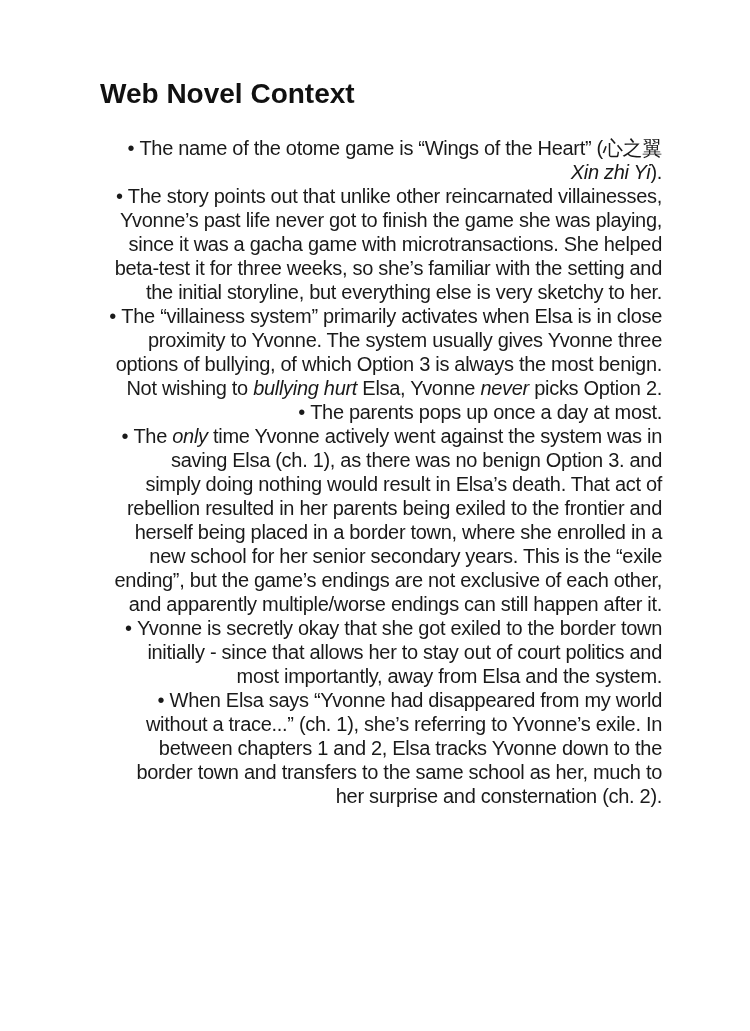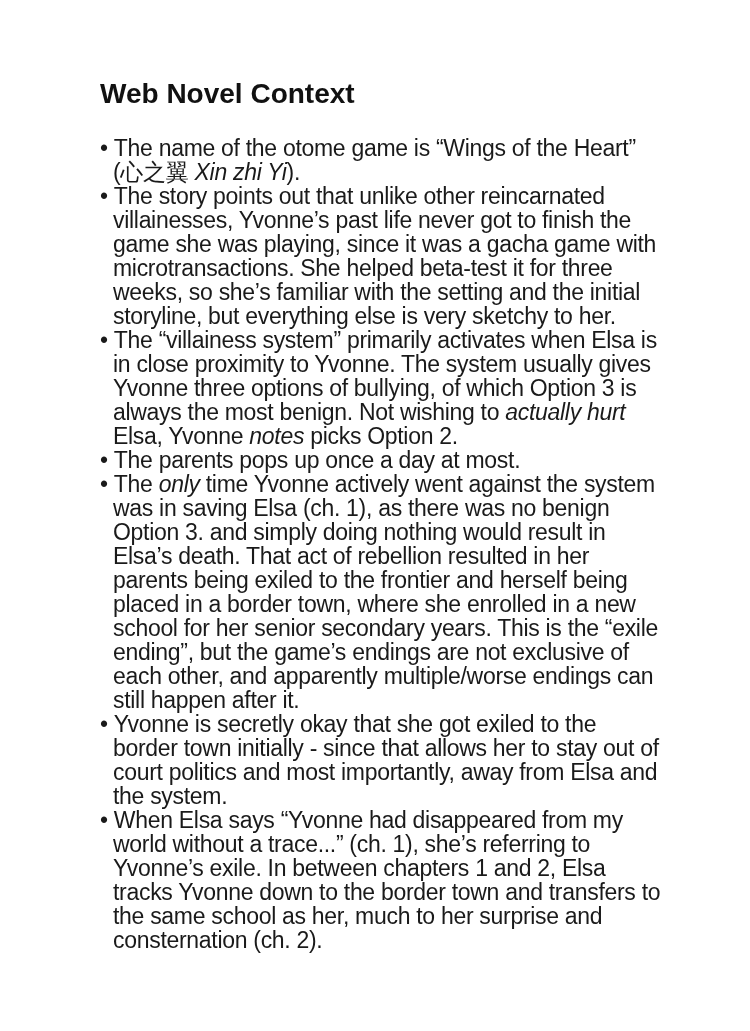--- a/index.html
+++ b/index.html
@@ -31,23 +31,24 @@
     font-style: italic;
     font-size: 16px;
     line-height: 21px;
     letter-spacing: -0.2px;
   }
   ul.bullets {
     list-style: none;
     margin: 0;
     padding: 0;
     max-width: 580px;
-    font-size: 23px;
+    font-size: 20px;
     line-height: 24px;
     letter-spacing: -0.3px;
+    text-align: right;
   }
   ul.bullets li {
     padding-left: 13px;
     text-indent: -13px;
   }
   ul.bullets li::before {
     content: "\2022\00A0";
   }
   .em {
     font-style: italic;
@@ -56,19 +57,19 @@
 </head>
 <body>
 
 <div class="page">
   <h1 class="doc-title">Web Novel Context</h1>
 
 
   <ul class="bullets">
       <li><span>The name of the otome game is “Wings of the Heart” (心之翼 </span><span class="em">Xin zhi Yi</span><span>).</span></li>
       <li><span>The story points out that unlike other reincarnated villainesses, Yvonne’s past life never got to finish the game she was playing, since it was a gacha game with microtransactions. She helped beta-test it for three weeks, so she’s familiar with the setting and the initial storyline, but everything else is very sketchy to her.</span></li>
-      <li><span>The “villainess system” primarily activates when Elsa is in close proximity to Yvonne. The system usually gives Yvonne three options of bullying, of which Option 3 is always the most benign. Not wishing to </span><span class="em">actually hurt</span><span> Elsa, Yvonne </span><span class="em">notes</span><span> picks Option 2.</span></li>
+      <li><span>The “villainess system” primarily activates when Elsa is in close proximity to Yvonne. The system usually gives Yvonne three options of bullying, of which Option 3 is always the most benign. Not wishing to </span><span class="em">bullying hurt</span><span> Elsa, Yvonne </span><span class="em">never</span><span> picks Option 2.</span></li>
       <li><span>The parents pops up once a day at most.</span></li>
       <li><span>The </span><span class="em">only</span><span> time Yvonne actively went against the system was in saving Elsa (ch. 1), as there was no benign Option 3. and simply doing nothing would result in Elsa’s death. That act of rebellion resulted in her parents being exiled to the frontier and herself being placed in a border town, where she enrolled in a new school for her senior secondary years. This is the “exile ending”, but the game’s endings are not exclusive of each other, and apparently multiple/worse endings can still happen after it.</span></li>
       <li><span>Yvonne is secretly okay that she got exiled to the border town initially - since that allows her to stay out of court politics and most importantly, away from Elsa and the system.</span></li>
       <li><span>When Elsa says “Yvonne had disappeared from my world without a trace...” (ch. 1), she’s referring to Yvonne’s exile. In between chapters 1 and 2, Elsa tracks Yvonne down to the border town and transfers to the same school as her, much to her surprise and consternation (ch. 2).</span></li>
     </ul>
 </div>
 
 </body></html>

